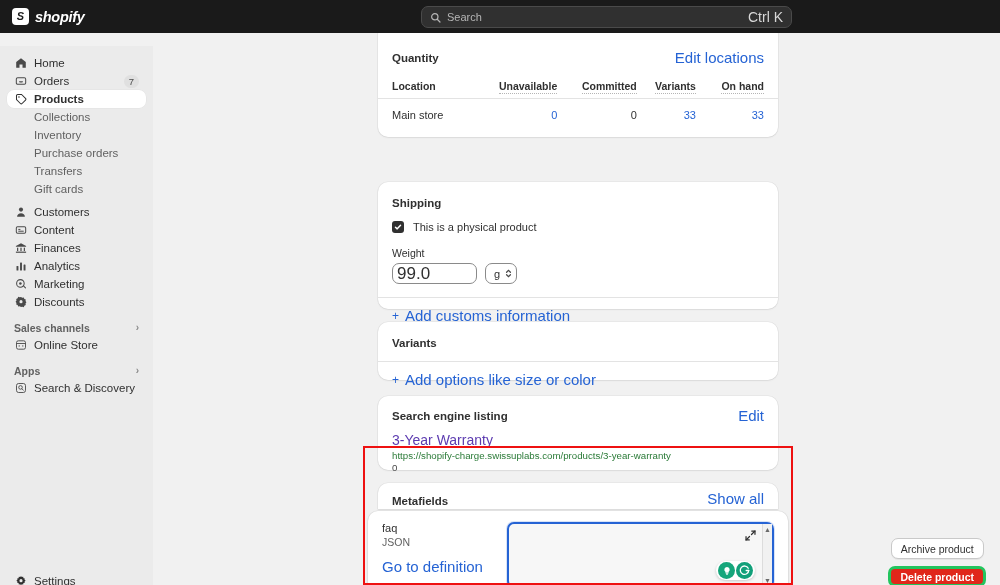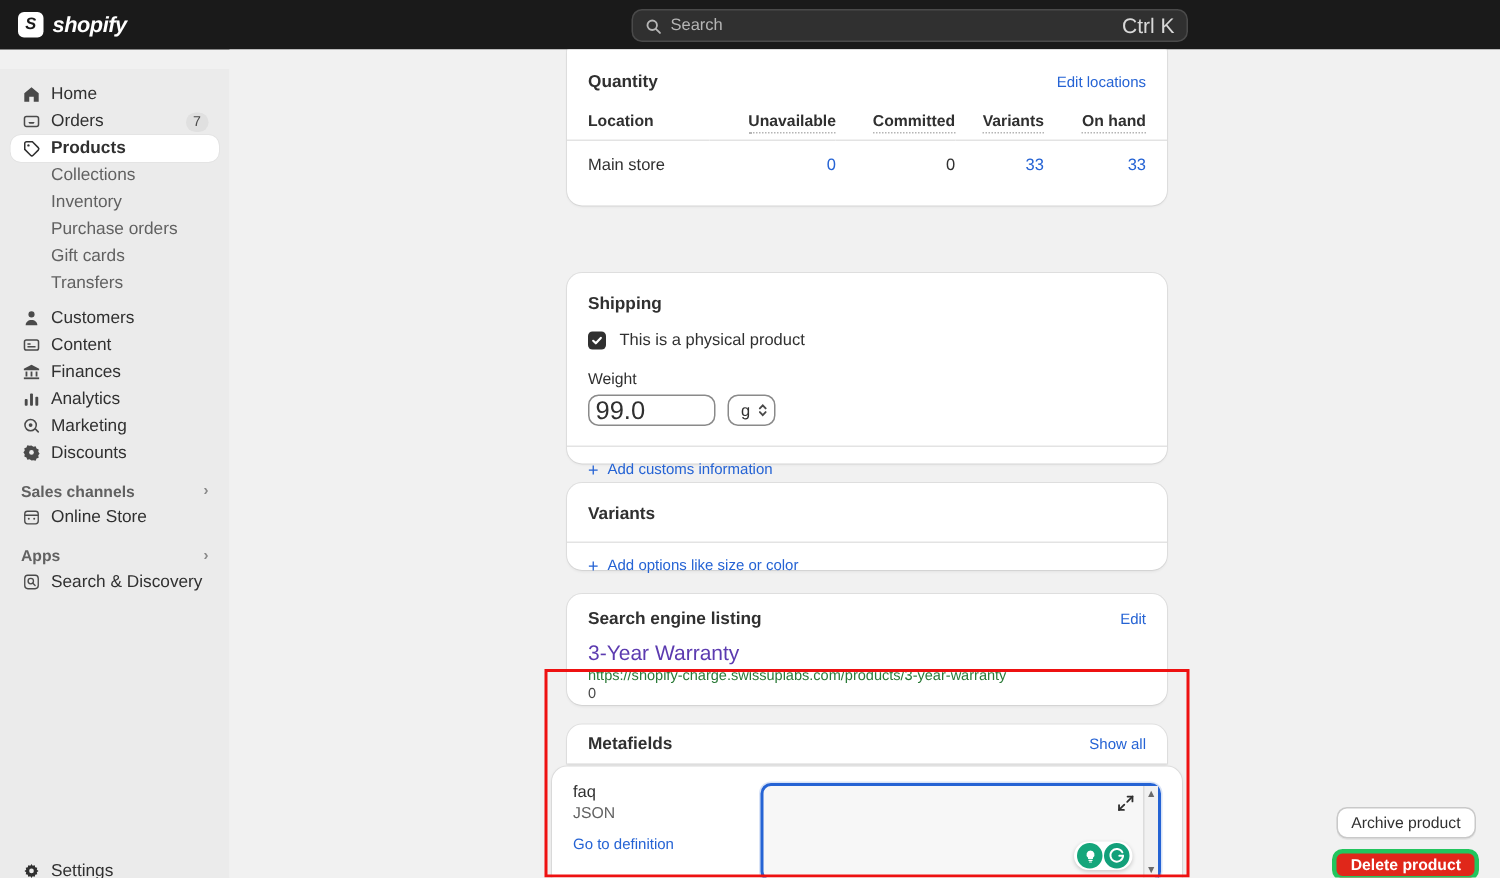--- a/index.html
+++ b/index.html
@@ -97,21 +97,21 @@
     background: #f1f1f1; overflow: hidden;
   }
   .card {
     position: absolute; left: 225px; width: 400px;
     background: #fff; border-radius: 10px;
     box-shadow: 0 0 0 0.6px rgba(0,0,0,.07), 0 1px 2px rgba(0,0,0,.06);
   }
   .card-title {
     font-size: 11.5px; font-weight: bold; color: #303030;
   }
-  .link { color: #2563d4; font-size: 10px; cursor: pointer; }
+  .link { color: #2563d4; font-size: 15px; cursor: pointer; }
 
   
   #card-qty { top: -8px; height: 112px; }
   #qty-head {
     display: flex; align-items: center; justify-content: space-between;
     padding: 24px 14px 8px 14px;
   }
   #qty-table { width: 100%; border-collapse: collapse; }
   #qty-table th {
     font-size: 10.5px; font-weight: bold; color: #303030;
@@ -313,24 +313,24 @@
   <div class="sub-item">
     <span>Collections</span>
   </div>
   <div class="sub-item">
     <span>Inventory</span>
   </div>
   <div class="sub-item">
     <span>Purchase orders</span>
   </div>
   <div class="sub-item">
+    <span>Transfers</span>
+  </div>
+  <div class="sub-item">
     <span>Gift cards</span>
-  </div>
-  <div class="sub-item">
-    <span>Transfers</span>
   </div>
 
   <div class="navspace-5"></div>
 
   <div class="nav-item">
     <span class="ico">
       <svg width="12" height="12" viewBox="0 0 20 20" fill="#4a4a4a">
           <circle cx="10" cy="6" r="3.4"></circle>
           <path d="M3.5 18c0-3.6 2.9-5.8 6.5-5.8s6.5 2.2 6.5 5.8z"></path>
         </svg>

